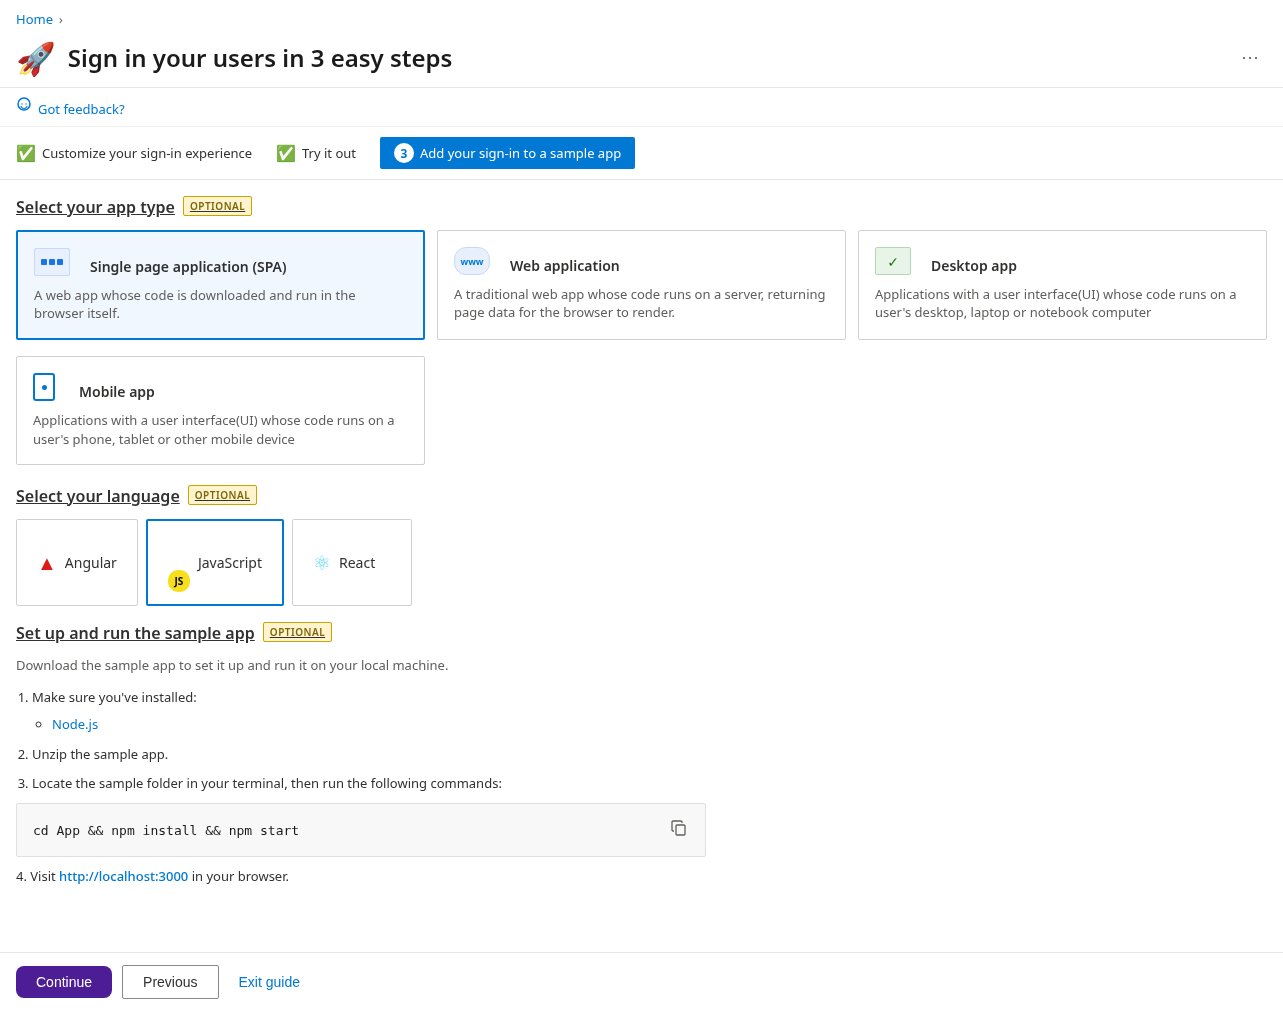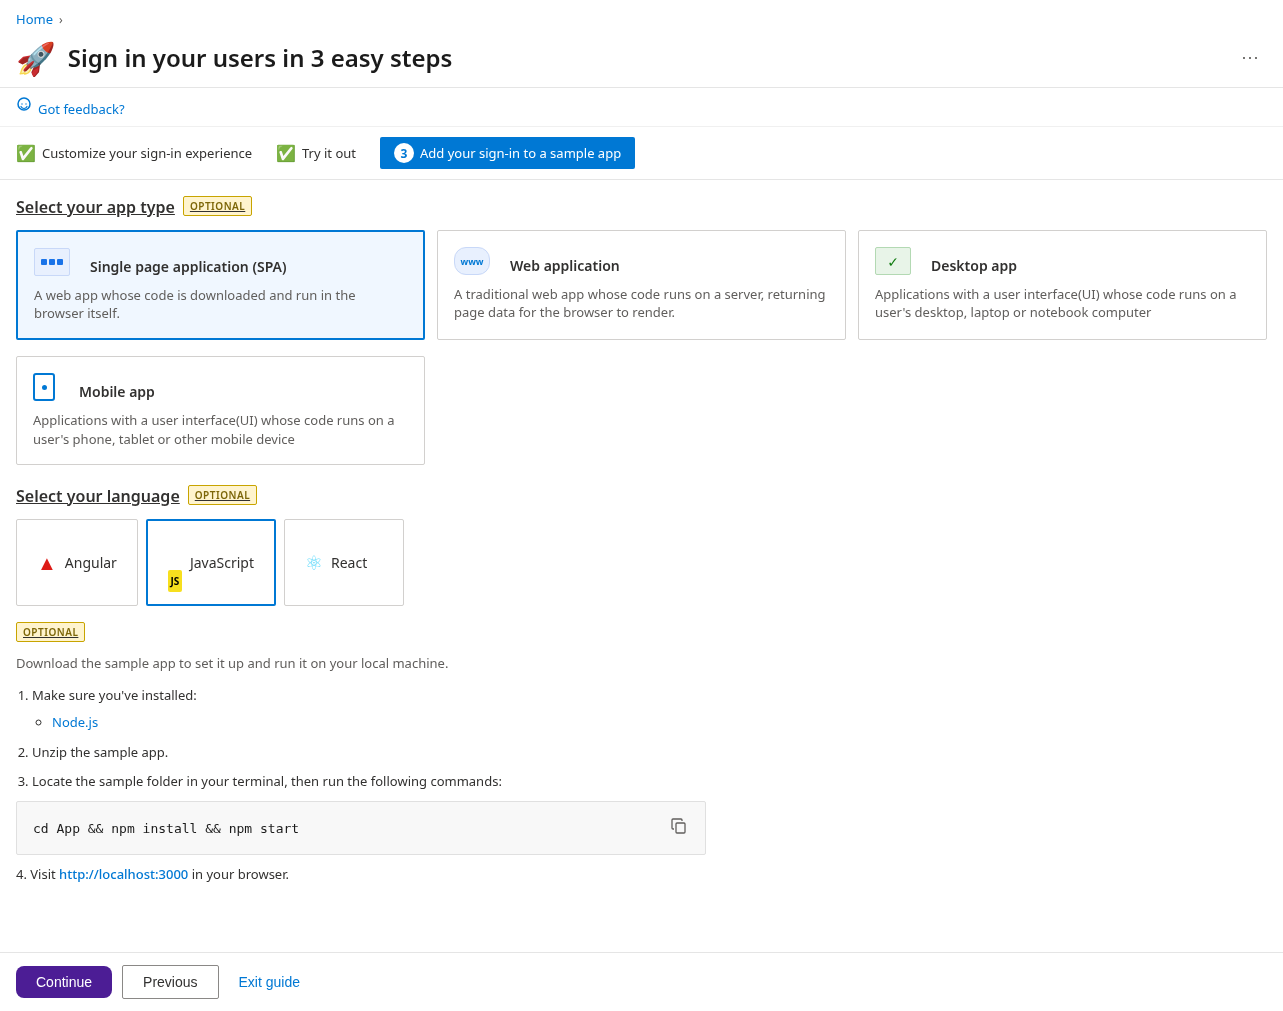--- a/index.html
+++ b/index.html
@@ -160,33 +160,34 @@
       <span class="badge-optional">OPTIONAL</span>
     </div>
     <div class="lang-grid">
 
       <div class="lang-card">
         <span style="color:#dd1b16;font-size:20px;font-weight:700;">▲</span>
         <span>Angular</span>
       </div>
 
       <div class="lang-card selected">
-        <span style="background:#f7df1e;color:#000;width:14px;height:22px;display:inline-flex;align-items:center;justify-content:center;font-size:10px;font-weight:700;border-radius:2px;margin-top:37px;">JS</span>
+        <span style="background:#f7df1e;color:#000;width:22px;height:22px;display:inline-flex;align-items:center;justify-content:center;font-size:10px;font-weight:700;border-radius:10px;margin-top:37px;">JS</span>
         <span>JavaScript</span>
       </div>
 
       <div class="lang-card">
         <span style="color:#61dafb;font-size:20px;">⚛</span>
         <span>React</span>
       </div>
     </div>
   </div>
 
   <div class="setup-section">
     <div class="section-title">
+      <span>Set up and run the sample app</span>
       <span class="badge-optional">OPTIONAL</span>
     </div>
     <p class="setup-desc">Download the sample app to set it up and run it on your local machine.</p>
 
     <div class="instructions">
       <ol>
         <li>
           <span>Make sure you've installed:</span>
           <ul>
             <li><a href="#">Node.js</a></li>

